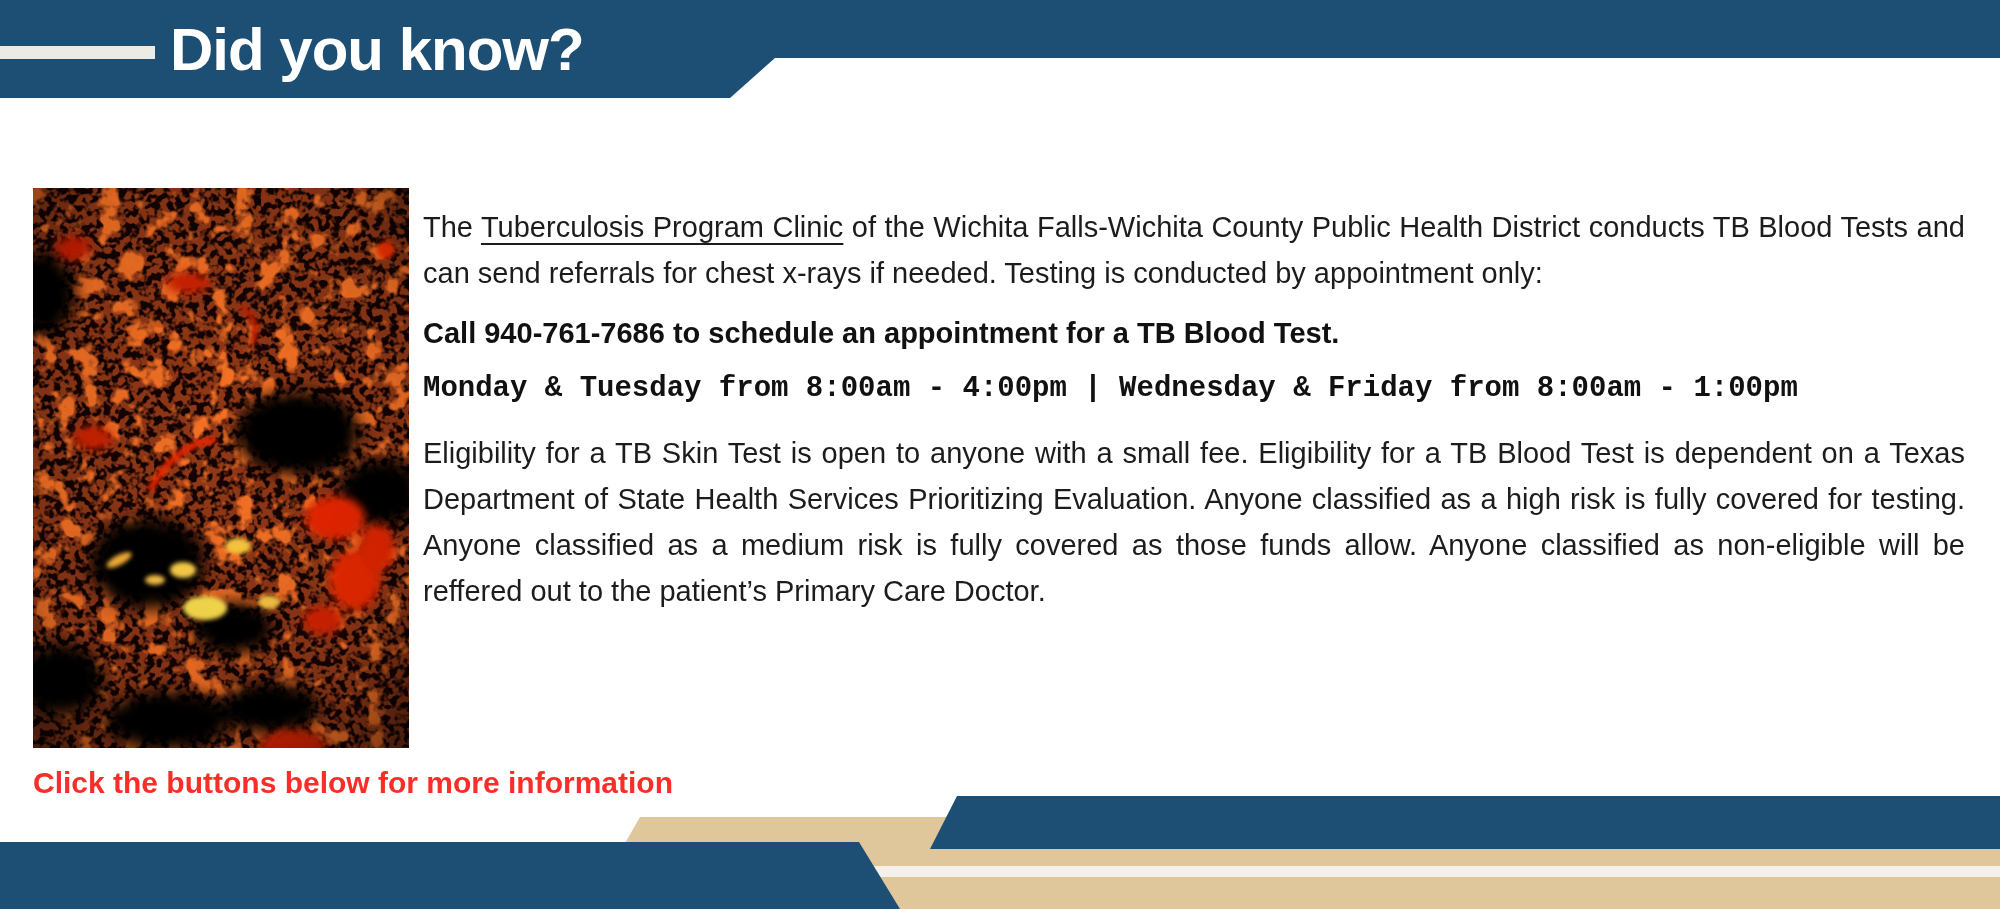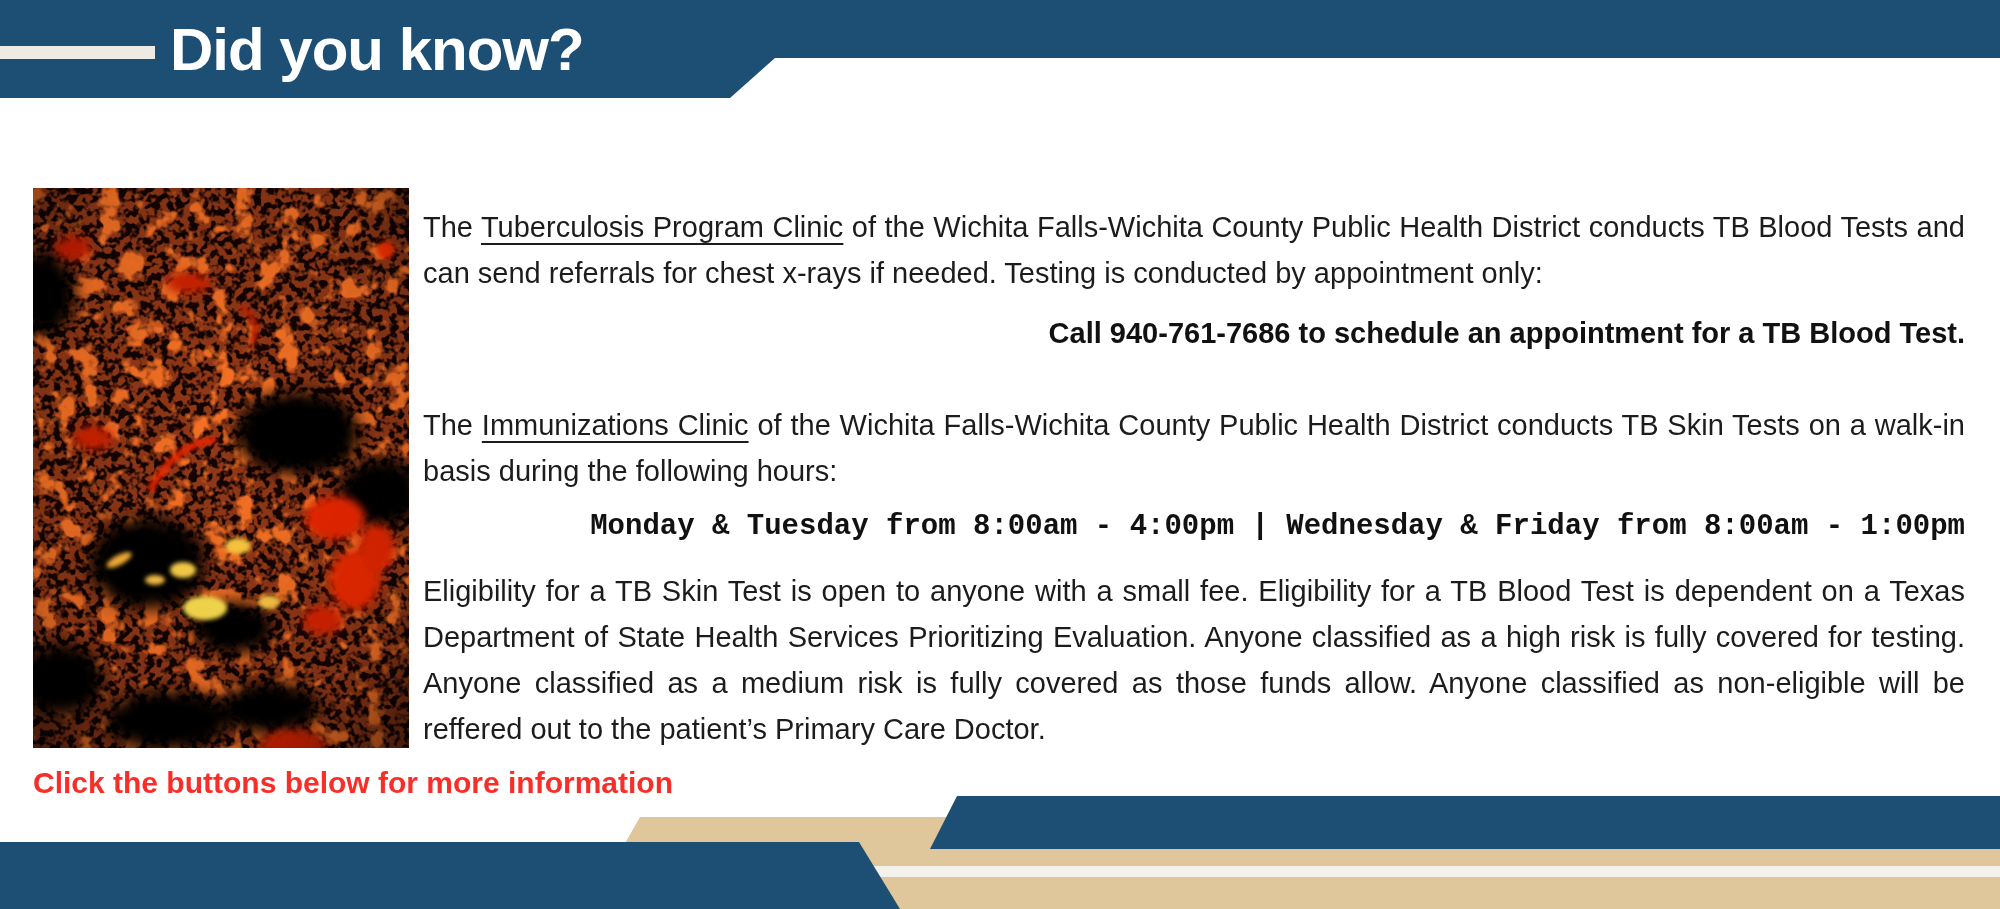--- a/index.html
+++ b/index.html
@@ -19,21 +19,21 @@
 
   
   .micrograph{position:absolute;left:33px;top:188px;width:376px;height:560px;background:#0e0202;}
   .micrograph svg{display:block;width:100%;height:100%;}
 
   
   .text-col{position:absolute;left:423px;top:192px;width:1542px;color:var(--ink,#1c1c1c);
     font-size:29px;line-height:46px;margin-top:12px;}
   .text-col p{margin:0;}
   .just{text-align:justify;}
-  .center{text-align:right;}
+  .center{text-align:left;}
   .bold{font-weight:bold;color:#111;}
   .clinic-link{text-decoration:underline;text-underline-offset:6px;text-decoration-thickness:2px;color:inherit;cursor:pointer;}
   .call-line{margin-top:14px !important;}
   .skin-par{margin-top:46px !important;}
   .hours{margin-top:10px !important;font-family:Liberation Mono, monospace;}
   .elig{margin-top:18px !important;}
 
   
   .cta{position:absolute;left:33px;top:766px;font-size:30px;font-weight:bold;color:var(--red,#fa2e28);}
 
@@ -126,21 +126,20 @@
       </g>
       <rect width="376" height="560" fill="url(#vignette)"></rect>
     </svg>
   </div>
 
   <div class="text-col">
     <p class="just"><span>The </span><span class="clinic-link">Tuberculosis Program Clinic</span><span> of the Wichita Falls-Wichita County Public Health District  conducts TB Blood Tests and can send referrals for chest x-rays if needed. Testing is conducted  by appointment only:</span></p>
 
     <p class="center bold call-line">Call 940-761-7686 to schedule an appointment for a TB Blood Test.</p>
 
-    <p class="just skin-par"><span>The </span><span class="clinic-link">Immunizations Clinic</span><span> of the Wichita Falls-Wichita County Public Health District conducts TB Skin Tests on a walk-in basis during the following hours:</span></p>
 
     <p class="center bold hours">Monday &amp; Tuesday from 8:00am - 4:00pm |  Wednesday &amp; Friday from 8:00am - 1:00pm</p>
 
     <p class="just elig">Eligibility for a TB Skin Test is open to anyone with a small fee. Eligibility for a TB Blood Test is dependent on a Texas Department of State Health Services Prioritizing Evaluation. Anyone classified as a high risk is fully covered for testing. Anyone classified as a medium risk is fully covered as those funds allow. Anyone classified as non-eligible will be reffered out to the patient’s Primary Care Doctor.</p>
   </div>
 
   <div class="cta">Click the buttons below for more information</div>
 
   <div class="tan-ribbon"></div>
   <div class="white-stripe"></div>

